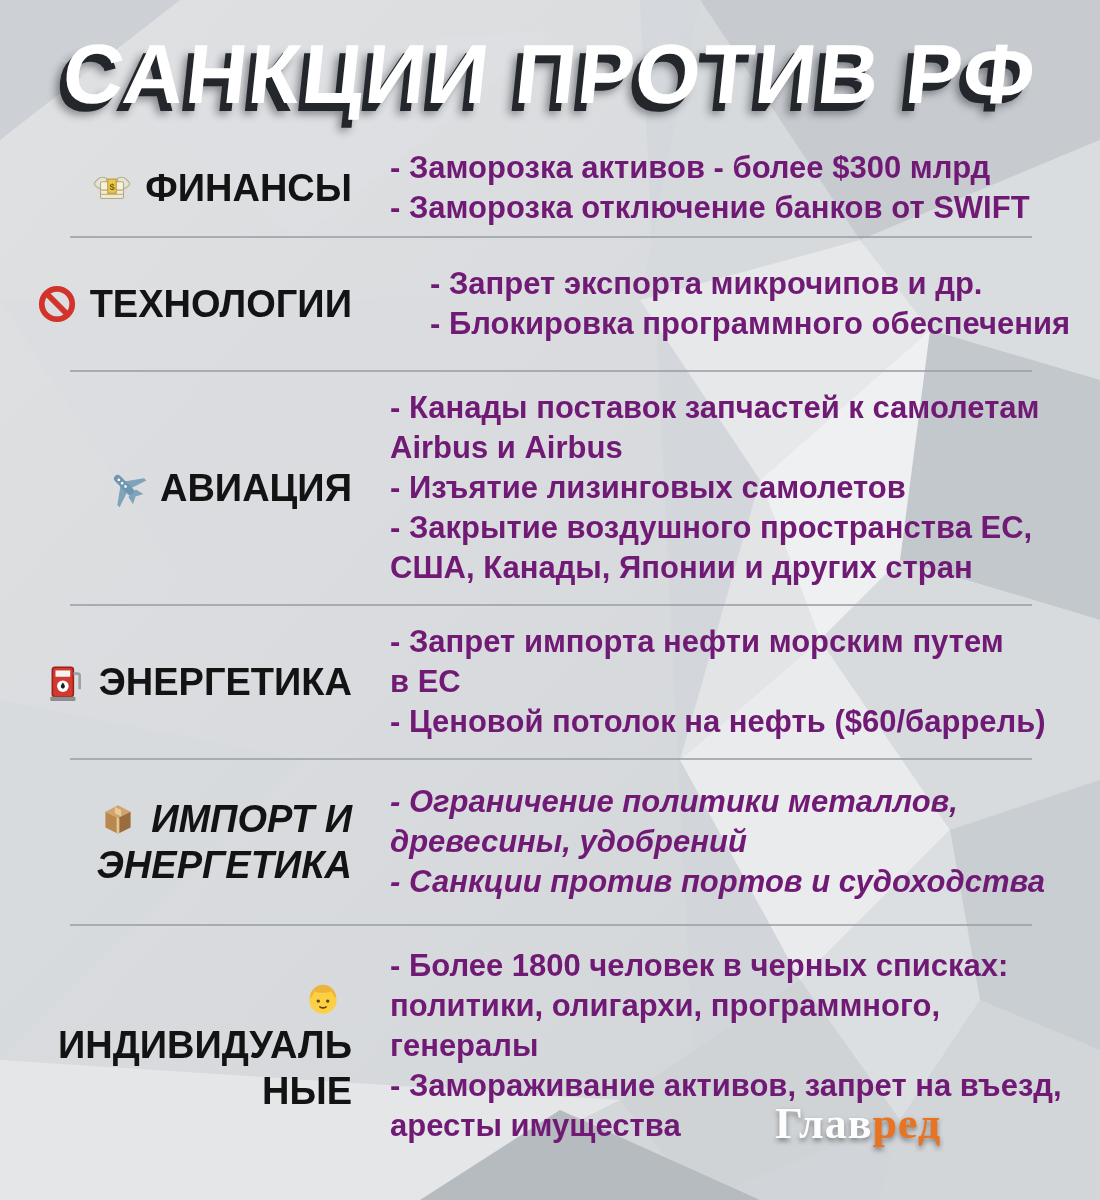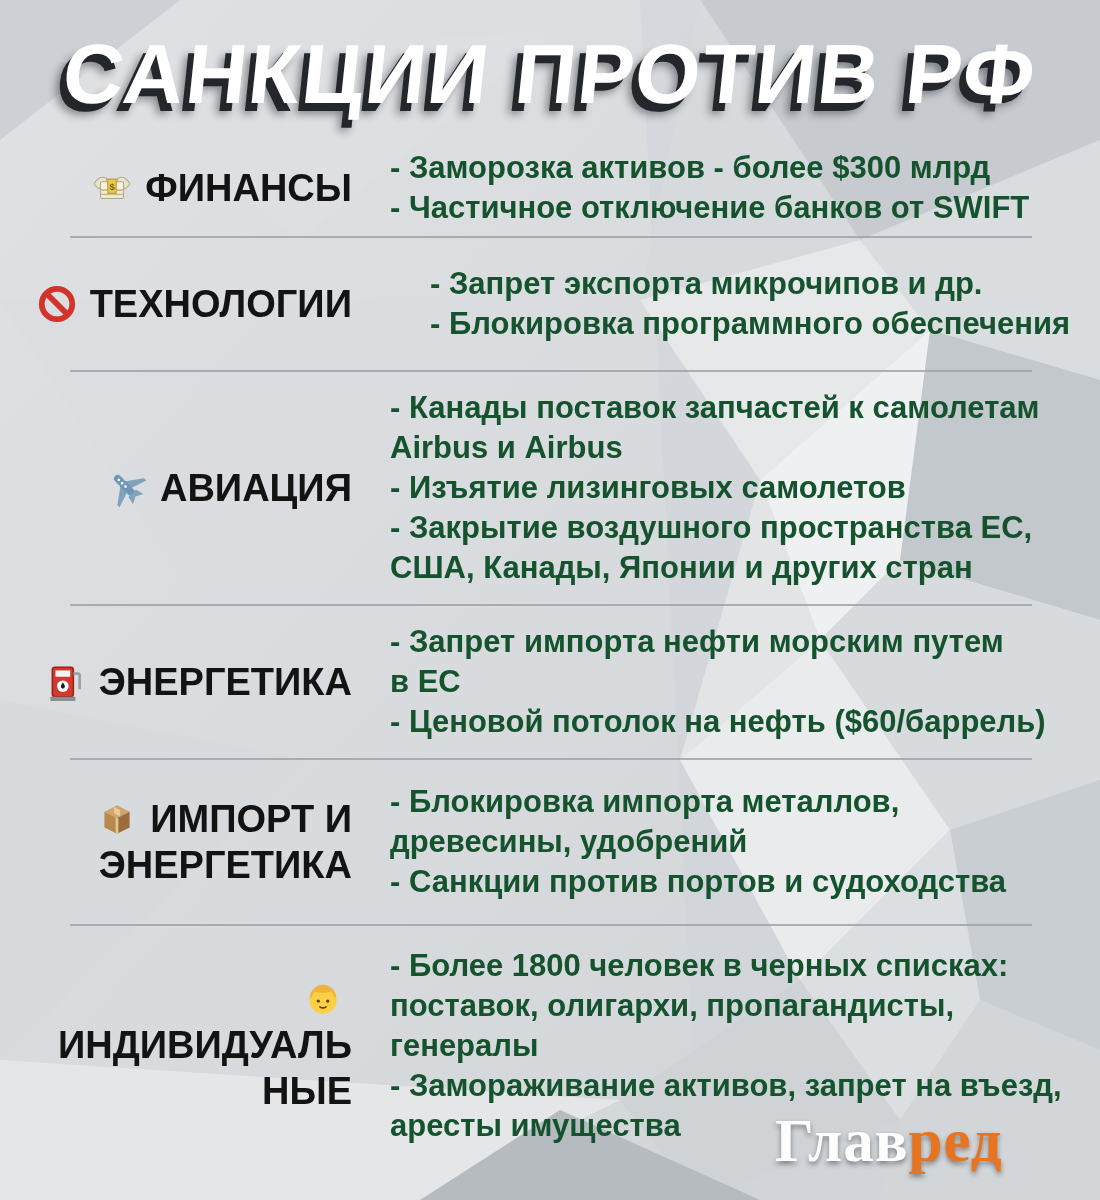--- a/index.html
+++ b/index.html
@@ -19,44 +19,43 @@
     transform:skewX(-6deg);
     text-shadow:-6px 8px 0 #23262b,-9px 11px 9px rgba(18,20,24,.45);
     white-space:nowrap;
   }
   .sections{position:absolute;top:140px;left:0;width:1100px;z-index:2;}
   .row{display:flex;align-items:center;}
   .row-1{min-height:96px;}
   .row-2{min-height:132px;gap:40px;}
   .row-3{min-height:232px;}
   .row-4{min-height:152px;}
-  .row-5{min-height:164px;}
+  .row-5{min-height:164px;font-style:italic;}
   .row-6{min-height:240px;}
   .label-col{
     width:352px;flex:0 0 352px;
     display:flex;flex-direction:column;align-items:flex-end;justify-content:center;
     text-align:right;color:#131313;
     font-size:38px;font-weight:bold;line-height:46px;
   }
   .label-line{display:flex;align-items:center;gap:12px;white-space:nowrap;}
   .icon{width:42px;height:42px;display:inline-block;flex:0 0 42px;}
   .icon svg{width:42px;height:42px;display:block;}
   .icon-above{margin-right:8px;margin-bottom:2px;}
   .bullets-col{
-    margin-left:38px;flex:1;color:#14532d;
+    margin-left:38px;flex:1;color:#701a75;
     font-size:31px;font-weight:bold;line-height:40px;
   }
   .bullet-line{white-space:nowrap;}
   .divider{height:2px;background:#9aa0a6;opacity:.8;margin:0 68px 0 70px;}
   .logo{
     position:absolute;left:775px;top:1098px;z-index:2;
-    font-family:"Liberation Serif",serif;font-weight:bold;font-size:61px;
+    font-family:"Liberation Serif",serif;font-weight:bold;font-size:44px;
     letter-spacing:1px;white-space:nowrap;
     text-shadow:0 3px 5px rgba(20,22,26,.45);
-    margin-top:8px;
   }
   .logo-main{color:#fdfdfd;}
   .logo-accent{color:#e9731f;}
 </style>
 </head>
 <body>
 
 <div class="poster">
 
   <svg class="bg" viewBox="0 0 1100 1200" preserveAspectRatio="none">
@@ -104,21 +103,21 @@
                 <rect x="9" y="14" width="22" height="8" rx="1.5" fill="#f6f1de" stroke="#b3a87e"></rect>
                 <rect x="16" y="11.5" width="8" height="13.5" fill="#e8c84f" stroke="#bb9a2c"></rect>
                 <text x="20" y="21.5" font-size="9" font-weight="bold" fill="#7a5f13" text-anchor="middle">$</text>
               </svg>
             </span>
             <span>ФИНАНСЫ</span>
           </div>
         </div>
         <div class="bullets-col">
           <div class="bullet-line">- Заморозка активов - более $300 млрд</div>
-          <div class="bullet-line">- Частичное отключение банков от SWIFT</div>
+          <div class="bullet-line">- Заморозка отключение банков от SWIFT</div>
         </div>
       </section>
       <div class="divider" style="background: rgb(154, 160, 166);"></div>
       <section class="row row-2">
         <div class="label-col">
           <div class="label-line">
             <span class="icon">
               <svg viewBox="0 0 40 40">
                 <circle cx="20" cy="20" r="14.5" fill="none" stroke="#d2342b" stroke-width="5.5"></circle>
                 <line x1="10" y1="10" x2="30" y2="30" stroke="#d2342b" stroke-width="5.5"></line>
@@ -195,21 +194,21 @@
                 <polygon points="18.7,18.4 21.3,19.6 21.3,34.6 18.7,33.4" fill="#e7cf9b" opacity="0.9"></polygon>
               </svg>
             </span>
             <span>ИМПОРТ И</span>
           </div>
           <div class="label-line">
             <span>ЭНЕРГЕТИКА</span>
           </div>
         </div>
         <div class="bullets-col">
-          <div class="bullet-line">- Блокировка импорта металлов,</div>
+          <div class="bullet-line">- Ограничение политики металлов,</div>
           <div class="bullet-line">древесины, удобрений</div>
           <div class="bullet-line">- Санкции против портов и судоходства</div>
         </div>
       </section>
       <div class="divider" style="background: rgb(154, 160, 166);"></div>
       <section class="row row-6">
         <div class="label-col">
           <span class="icon icon-above">
             <svg viewBox="0 0 40 40">
               <circle cx="20" cy="21" r="13" fill="#fcd042"></circle>
@@ -221,21 +220,21 @@
           </span>
           <div class="label-line">
             <span>ИНДИВИДУАЛЬ</span>
           </div>
           <div class="label-line">
             <span>НЫЕ</span>
           </div>
         </div>
         <div class="bullets-col">
           <div class="bullet-line">- Более 1800 человек в черных списках:</div>
-          <div class="bullet-line">поставок, олигархи, пропагандисты,</div>
+          <div class="bullet-line">политики, олигархи, программного,</div>
           <div class="bullet-line">генералы</div>
           <div class="bullet-line">- Замораживание активов, запрет на въезд,</div>
           <div class="bullet-line">аресты имущества</div>
         </div>
       </section>
     </div>
 
   <div class="logo">
     <span class="logo-main" style="color: rgb(253, 253, 253);">Глав</span><span class="logo-accent" style="color: rgb(233, 115, 31);">ред</span>
   </div>

